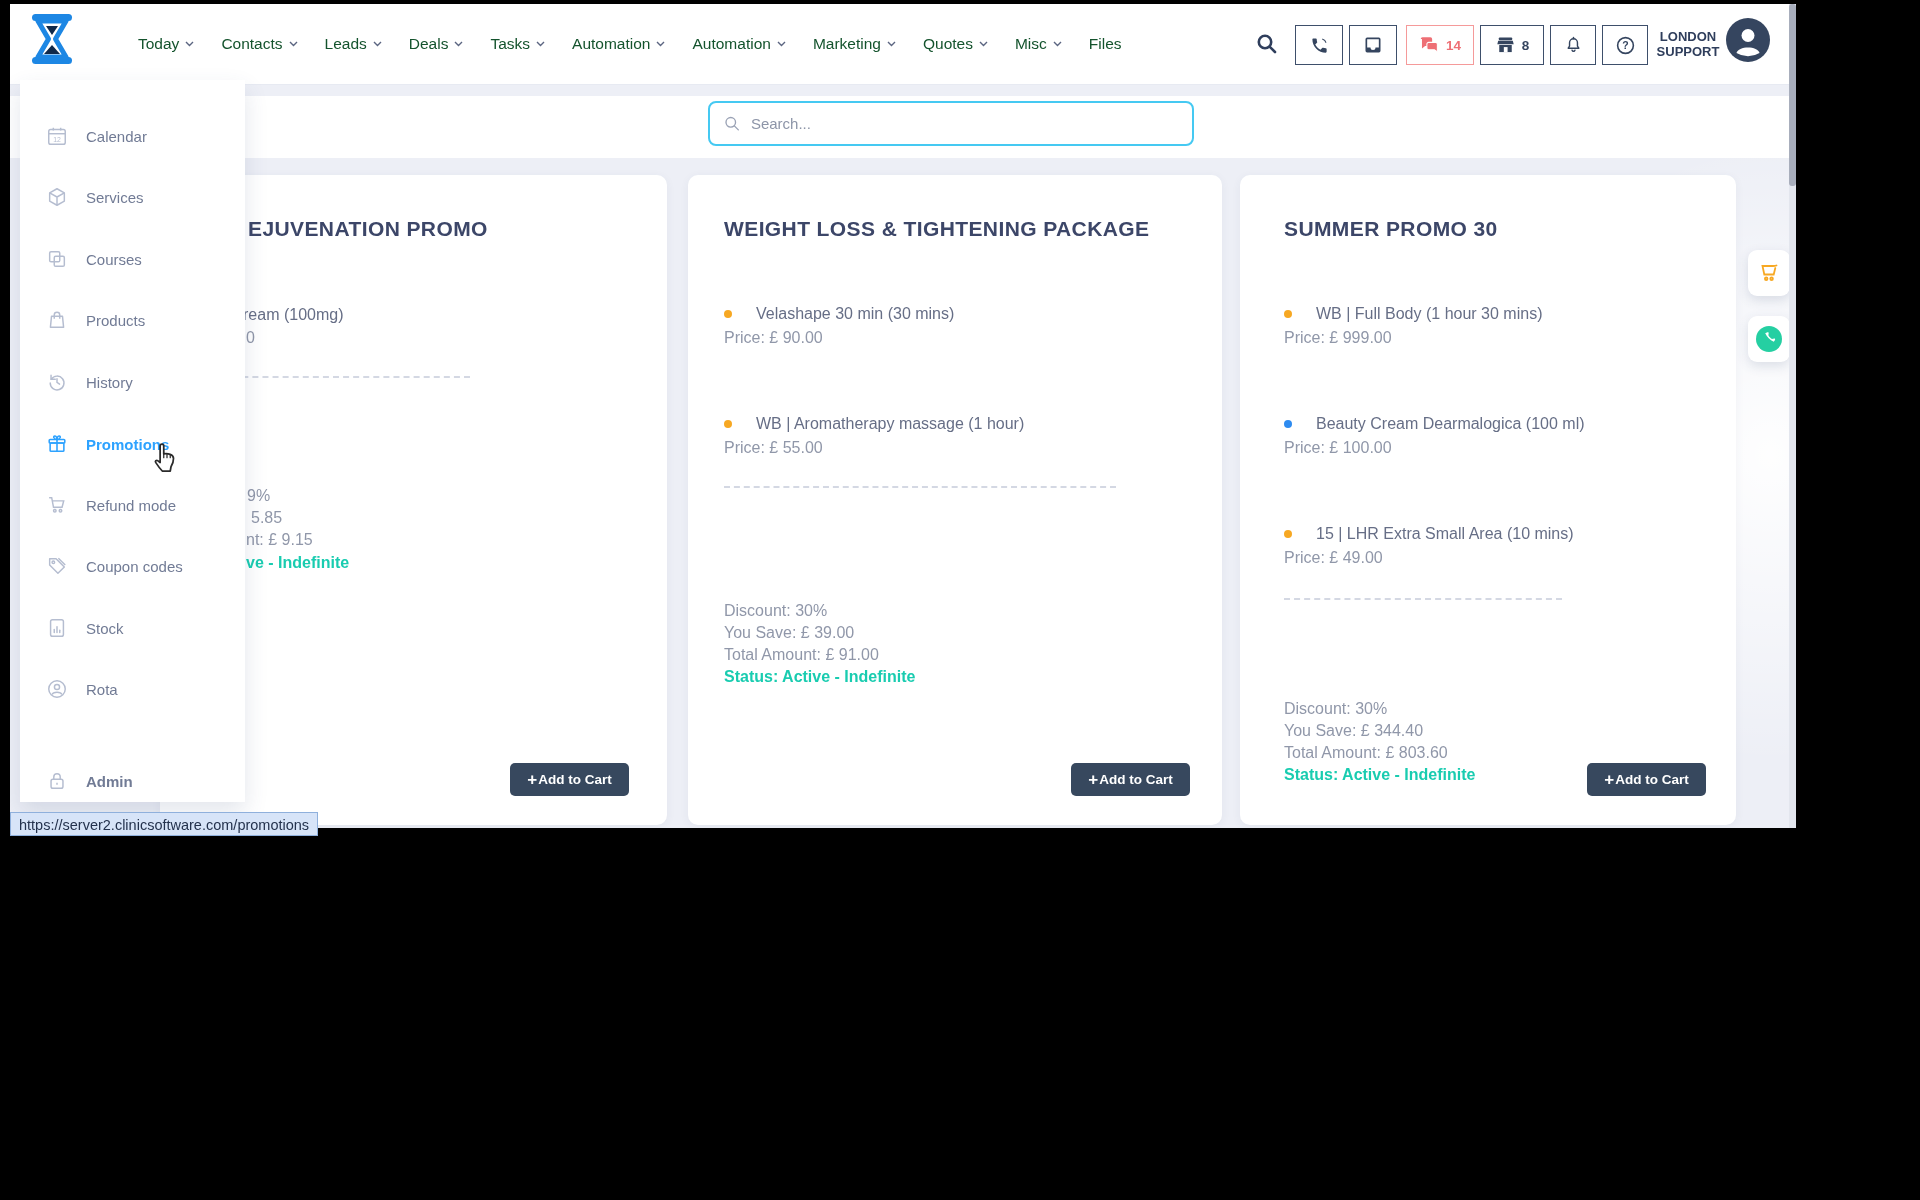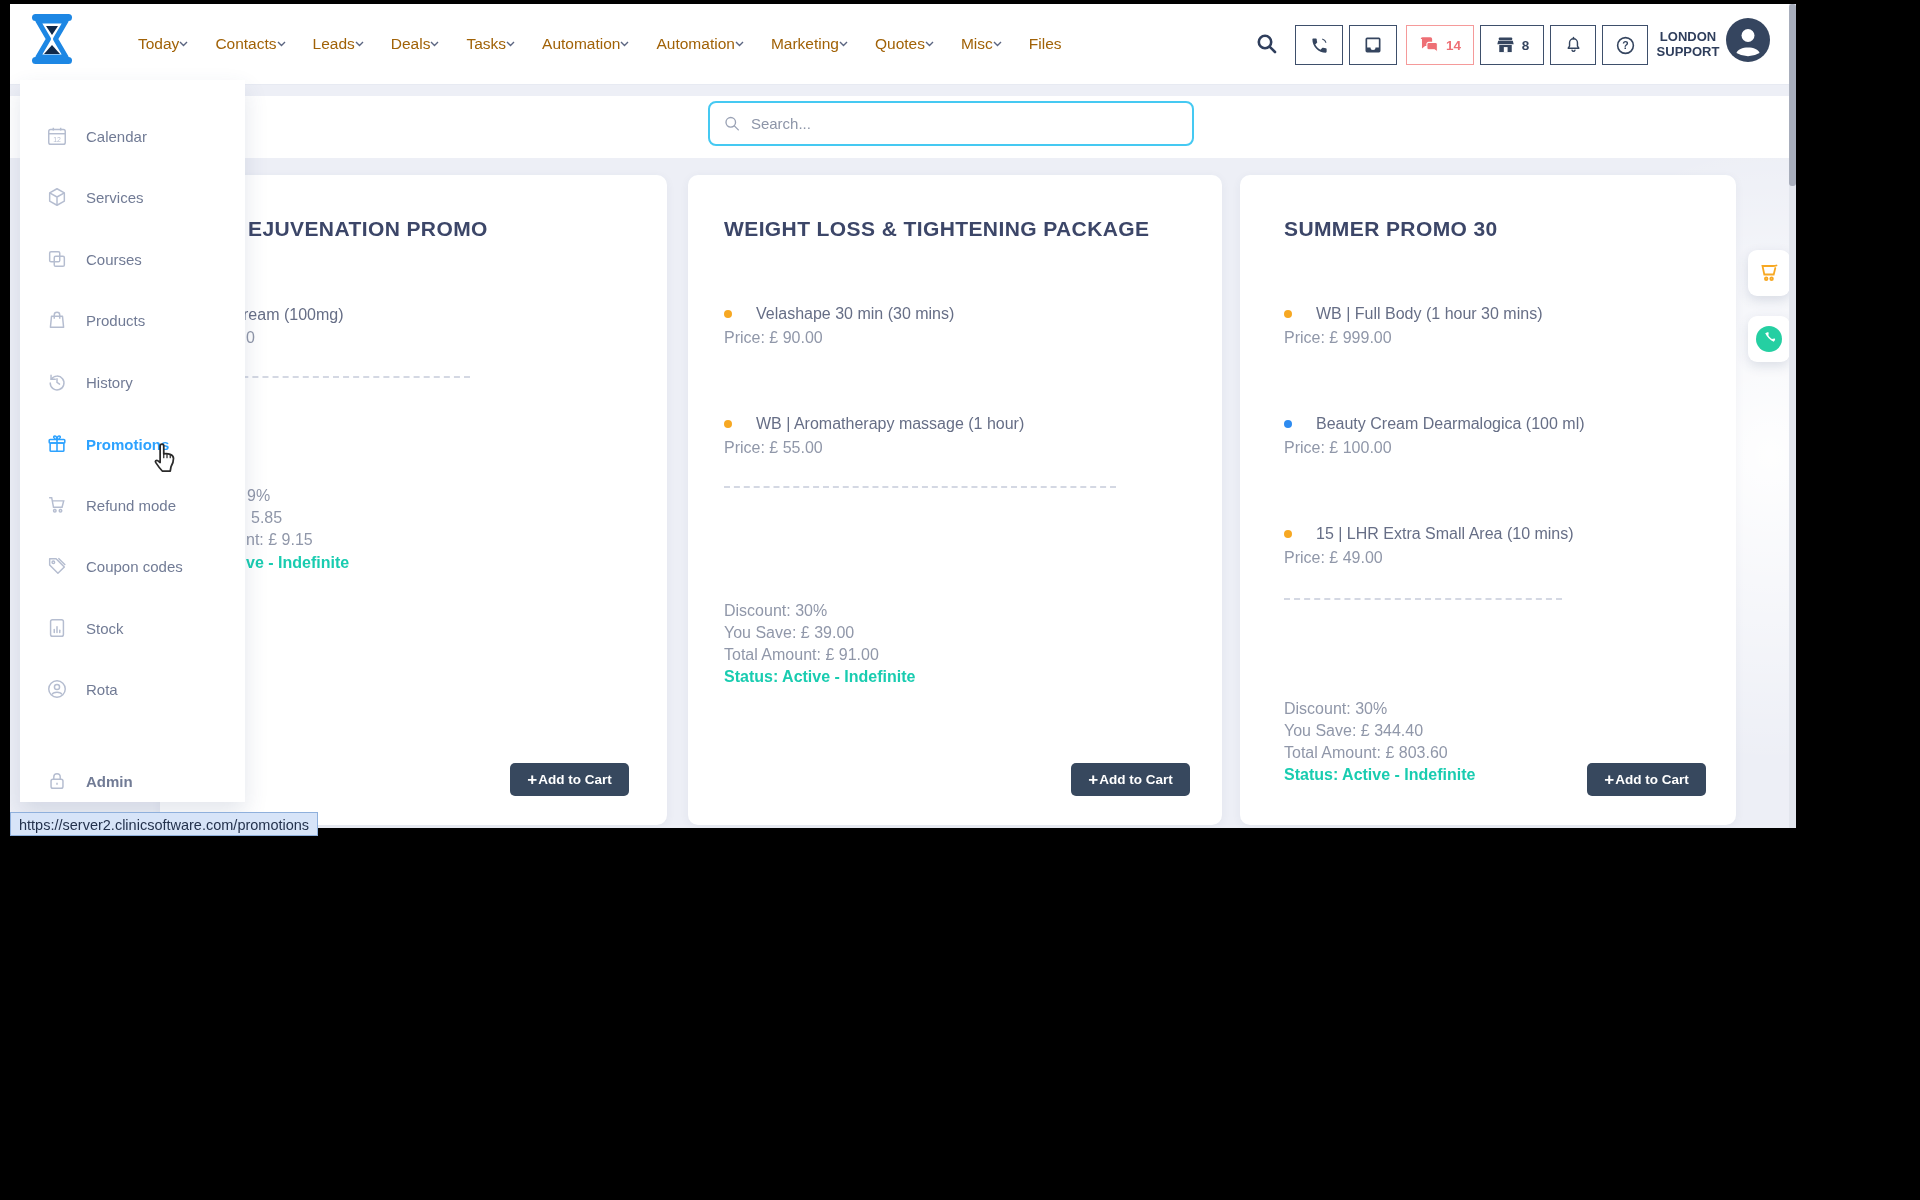--- a/index.html
+++ b/index.html
@@ -18,21 +18,21 @@
   .btn .plus{font-size:17px;font-weight:700;margin-right:1px;line-height:1;}
   .bullet{width:8px;height:8px;border-radius:50%;display:inline-block;flex:0 0 8px;}
   .orange{background:#f7a823;} .blue{background:#2e8bf0;}
   .itemrow{display:flex;align-items:center;gap:24px;}
   .obtn{border:1.6px solid #3e4f6b;border-radius:0;background:#fff;display:flex;
         align-items:center;justify-content:center;gap:6px;cursor:pointer;}
   .obtn.alert{border-color:#f59a9a;}
   .cnt{font-size:13.5px;font-weight:700;color:#35455f;}
   .cnt.alert{color:#ee6f75;}
   nav{display:flex;align-items:center;gap:27px;}
-  .nav-item{display:flex;align-items:center;font-size:15.5px;color:#a16207;cursor:pointer;white-space:nowrap;}
+  .nav-item{display:flex;align-items:center;gap:6px;font-size:15.5px;color:#14532d;cursor:pointer;white-space:nowrap;}
   .side-row{position:absolute;left:0;width:225px;height:30px;display:flex;align-items:center;cursor:pointer;}
   .side-row svg{position:absolute;left:26px;}
   .side-label{position:absolute;left:66px;font-size:15px;color:#717b95;white-space:nowrap;}
   .side-row.active .side-label{color:#2da2ff;font-weight:700;}
   #sidebar{background:#fff;box-shadow:0 10px 22px rgba(60,80,120,.14);}
   #search-band{background:#fff;}
   #search-box{border:2px solid #45c9f2;border-radius:8px;background:#fff;display:flex;align-items:center;gap:9px;padding:0 14px;box-sizing:border-box;}
   #search-box input{border:0;outline:0;width:100%;font-size:15px;color:#4a5268;background:transparent;font-family:"Liberation Sans",sans-serif;}
   #search-box input::placeholder{color:#8d95a8;}
   .userlbl{font-size:13px;font-weight:700;color:#2f3e5c;line-height:15px;text-align:center;white-space:nowrap;}

